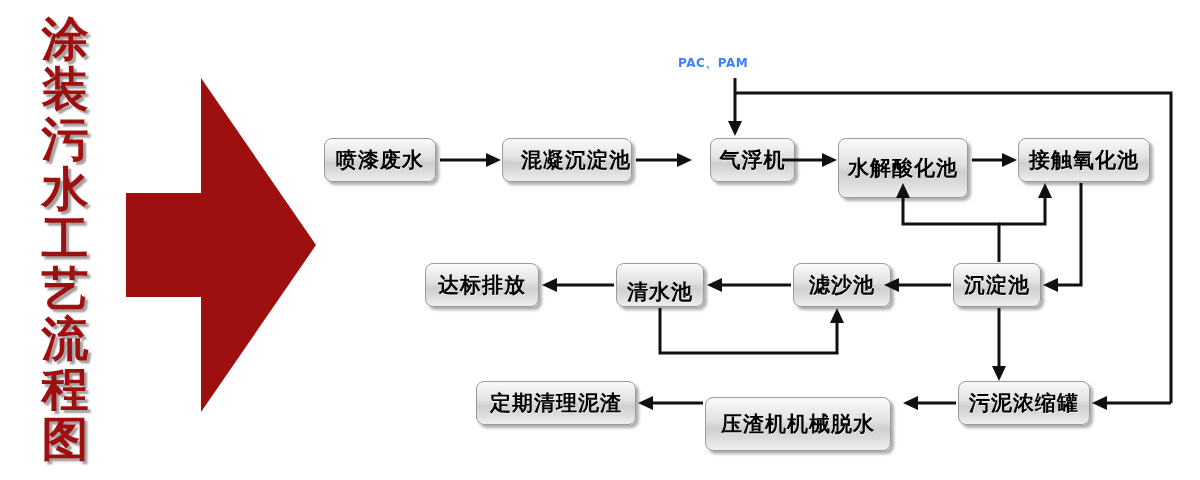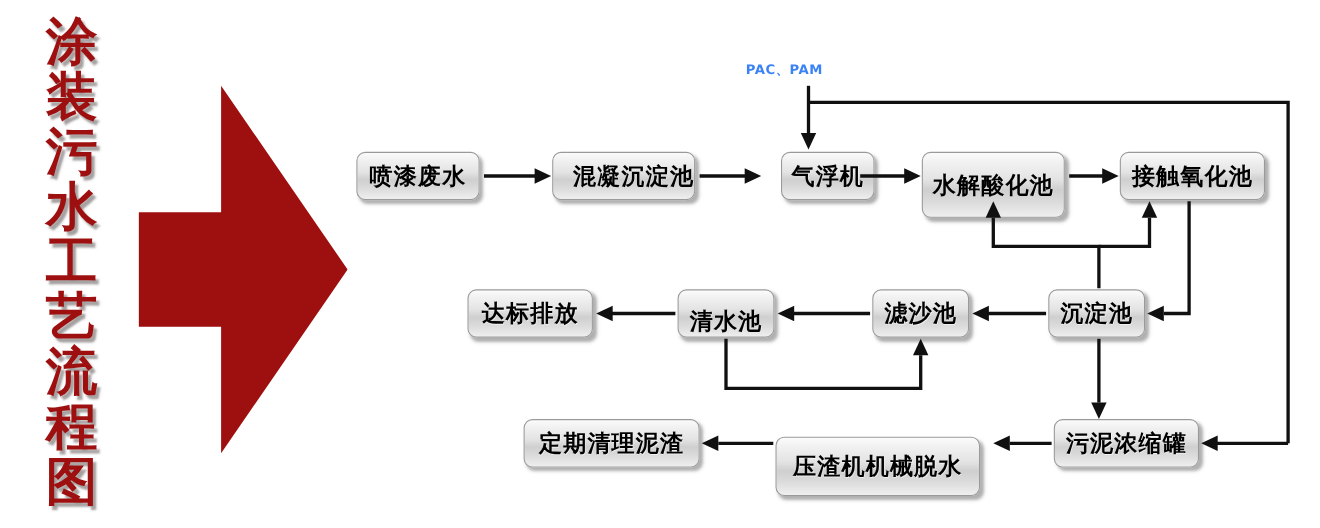--- a/index.html
+++ b/index.html
@@ -144,21 +144,21 @@
   </div>
 
   <div class="node" style="left:1018px; top:138px; width:132px; height:44px;justify-content:center;">
     <span>接触氧化池</span>
   </div>
 
   <div class="node" style="left:953px; top:263px; width:88px; height:44px;">
     <span>沉淀池</span>
   </div>
 
-  <div class="node" style="left:793px; top:263px; width:88px; height:44px;">
+  <div class="node" style="left:793px; top:263px; width:98px; height:44px;">
     <span>滤沙池</span>
   </div>
 
   <div class="node" style="left:616px; top:263px; width:88px; height:44px;align-items:flex-end;">
     <span>清水池</span>
   </div>
 
   <div class="node" style="left:425px; top:263px; width:114px; height:44px;">
     <span>达标排放</span>
   </div>

